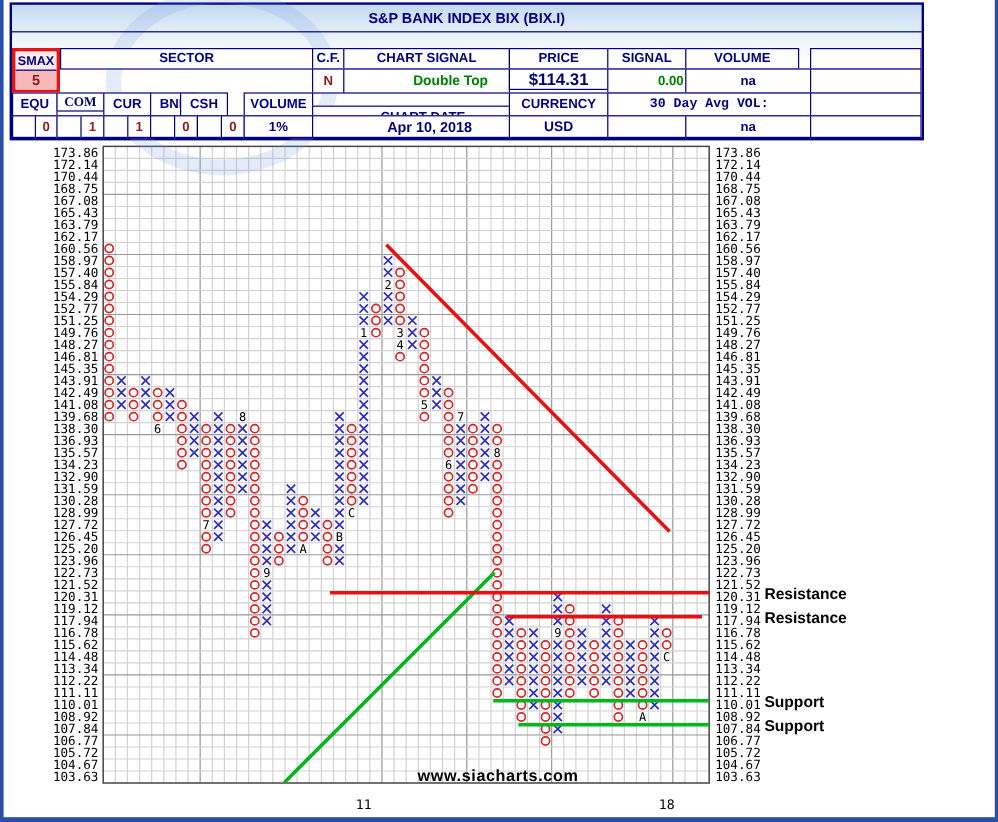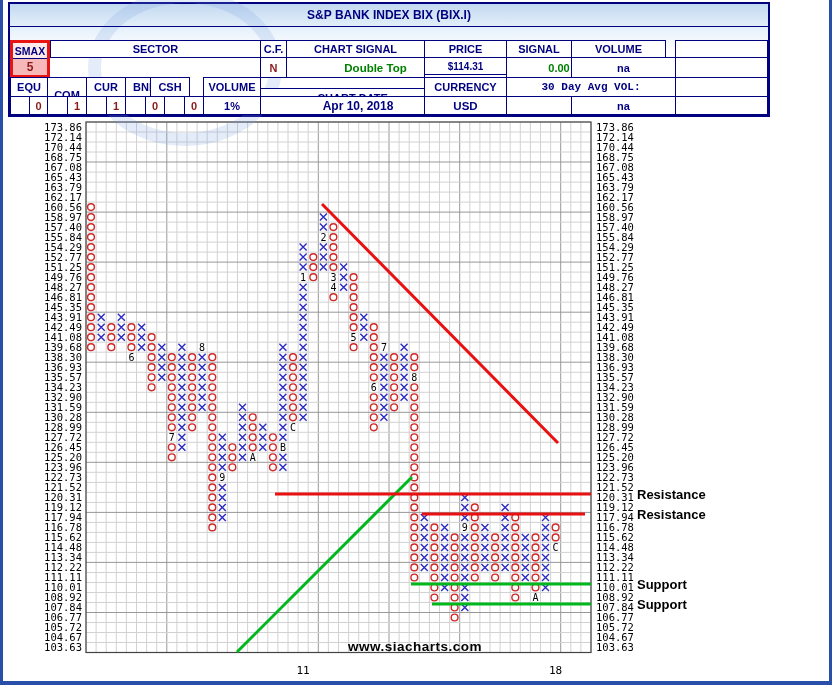--- a/index.html
+++ b/index.html
@@ -636,27 +636,27 @@
     <div class="hc" style="left:40px;top:36px;width:211px;height:18px;">SECTOR</div>
     <div class="hc" style="left:250px;top:36px;width:27px;height:18px;">C.F.</div>
     <div class="hc" style="left:276px;top:36px;width:139px;height:18px;">CHART SIGNAL</div>
     <div class="hc" style="left:414px;top:36px;width:83px;height:18px;">PRICE</div>
     <div class="hc" style="left:496px;top:36px;width:66px;height:18px;">SIGNAL</div>
     <div class="hc" style="left:561px;top:36px;width:95px;height:18px;">VOLUME</div>
     <div class="hc" style="left:665px;top:36px;width:93px;height:18px;"></div>
 
     <div class="hc drd" style="left:250px;top:53px;width:27px;height:21px;">N</div>
     <div class="hc grn" style="left:276px;top:53px;width:139px;height:21px;font-size:11.5px;">Double Top</div>
-    <div class="hc" style="left:414px;top:53px;width:83px;height:18px;font-size:10px;">$114.31</div>
+    <div class="hc" style="left:414px;top:53px;width:83px;height:18px;font-size:14px;">$114.31</div>
     <div class="hc grn" style="left:496px;top:53px;width:66px;height:21px;">0.00</div>
     <div class="hc" style="left:561px;top:53px;width:105px;height:21px;">na</div>
     <div class="hc" style="left:665px;top:53px;width:93px;height:21px;"></div>
 
     <div class="hc" style="left:0px;top:73px;width:38px;height:20px;">EQU</div>
-    <div class="hc" style="left:37px;top:73px;width:40px;height:36px;">COM</div>
+    <div class="hc" style="left:37px;top:73px;width:40px;height:16px;font-family:Liberation Serif, serif;">COM</div>
     <div class="hc" style="left:76px;top:73px;width:40px;height:20px;">CUR</div>
     <div class="hc" style="left:115px;top:73px;width:40px;height:20px;">BND</div>
     <div class="hc" style="left:140px;top:73px;width:40px;height:20px;">CSH</div>
     <div class="hc" style="left:193px;top:73px;width:58px;height:20px;">VOLUME</div>
     <div class="hc" style="left:250px;top:84px;width:185px;height:20px;">CHART DATE</div>
     <div class="hc" style="left:414px;top:73px;width:83px;height:20px;">CURRENCY</div>
     <div class="hc" style="left:496px;top:73px;width:170px;height:20px;font-family:Liberation Mono, monospace;">30 Day Avg VOL:</div>
     <div class="hc" style="left:665px;top:73px;width:93px;height:20px;"></div>
 
     <div class="hc grn" style="left:0px;top:92px;width:20px;height:19px;">1</div>

